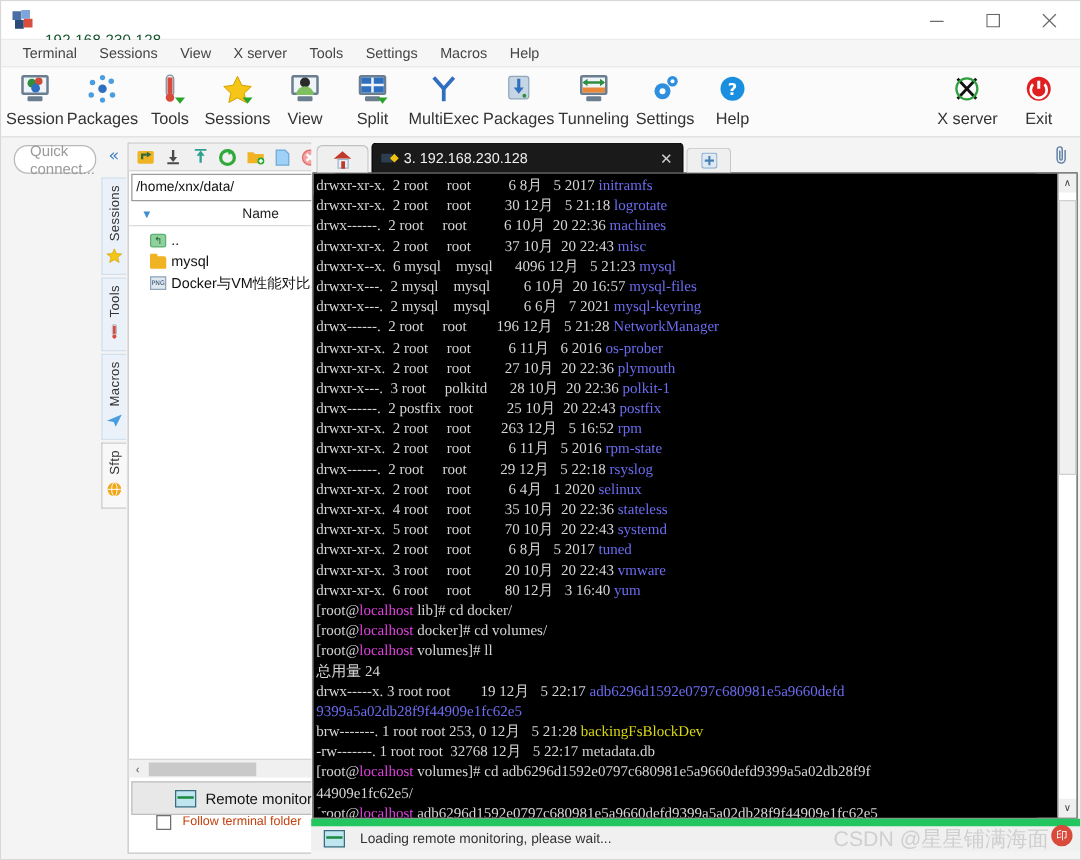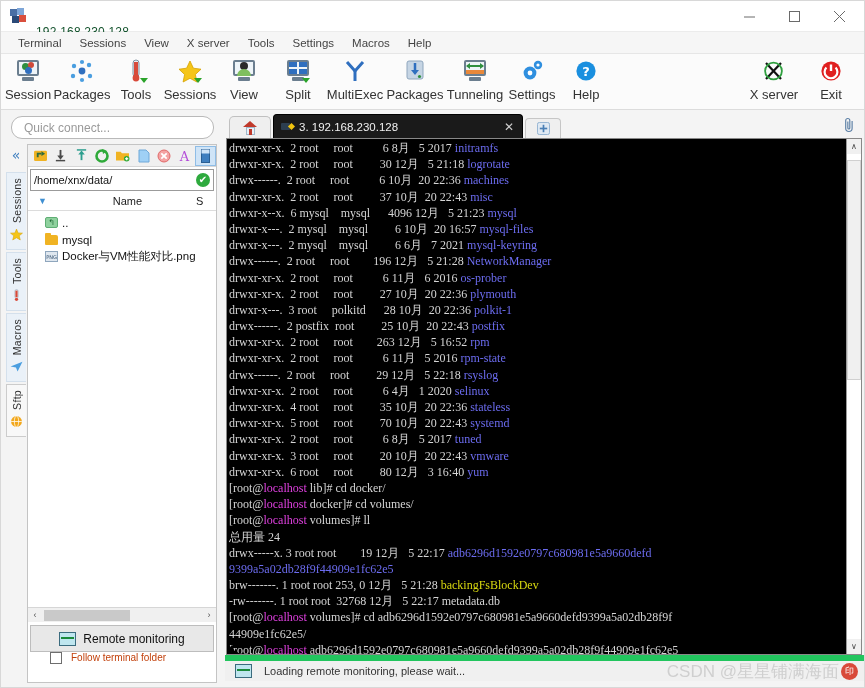--- a/index.html
+++ b/index.html
@@ -106,24 +106,24 @@
   
   .body {
     flex: 1;
     display: flex;
     min-height: 0;
     background: #f4f4f4;
   }
 
   
   .leftpane {
-    width: 224px;
+    width: 248px;
     flex: none;
     display: flex;
-    flex-direction: column;
+    flex-direction: row;
     background: #f4f4f4;
     padding: 4px 8px 4px 4px;
   }
   .quickconnect {
     height: 23px;
     margin: 2px 3px 5px 6px;
     border: 1px solid #b9b9b9;
     border-radius: 11px;
     background: #fff;
     display: flex; align-items: center;
@@ -399,21 +399,21 @@
     width: 17px; height: 14px; margin-right: 12px;
     border: 1px solid #3a6b7e; background: #bfe6ef; position: relative; flex:none;
   }
   .statusbar .st-ic:after {
     content:''; position:absolute; left:1px; top:4px; width:13px; height:2px; background:#1a8a3c;
   }
   .statusbar .st-txt { font-size: 11px; color: #333; }
   .watermark {
     margin-left: auto; margin-right: 6px;
     font-size: 17px; color: #cfcfcf;
-    display: flex; align-items: center;
+    display: flex; 
     white-space: nowrap;
   }
   .watermark .wmbadge {
     width: 17px; height: 17px; border-radius: 50%;
     background: #d84a3a; color: #fff; font-size: 9px;
     display: inline-flex; align-items: center; justify-content: center;
     margin-left: 2px; font-family: "DejaVu Sans", sans-serif;
   }
   .bottomline {
     height: 6px; background: #f4f4f4; flex: none;

